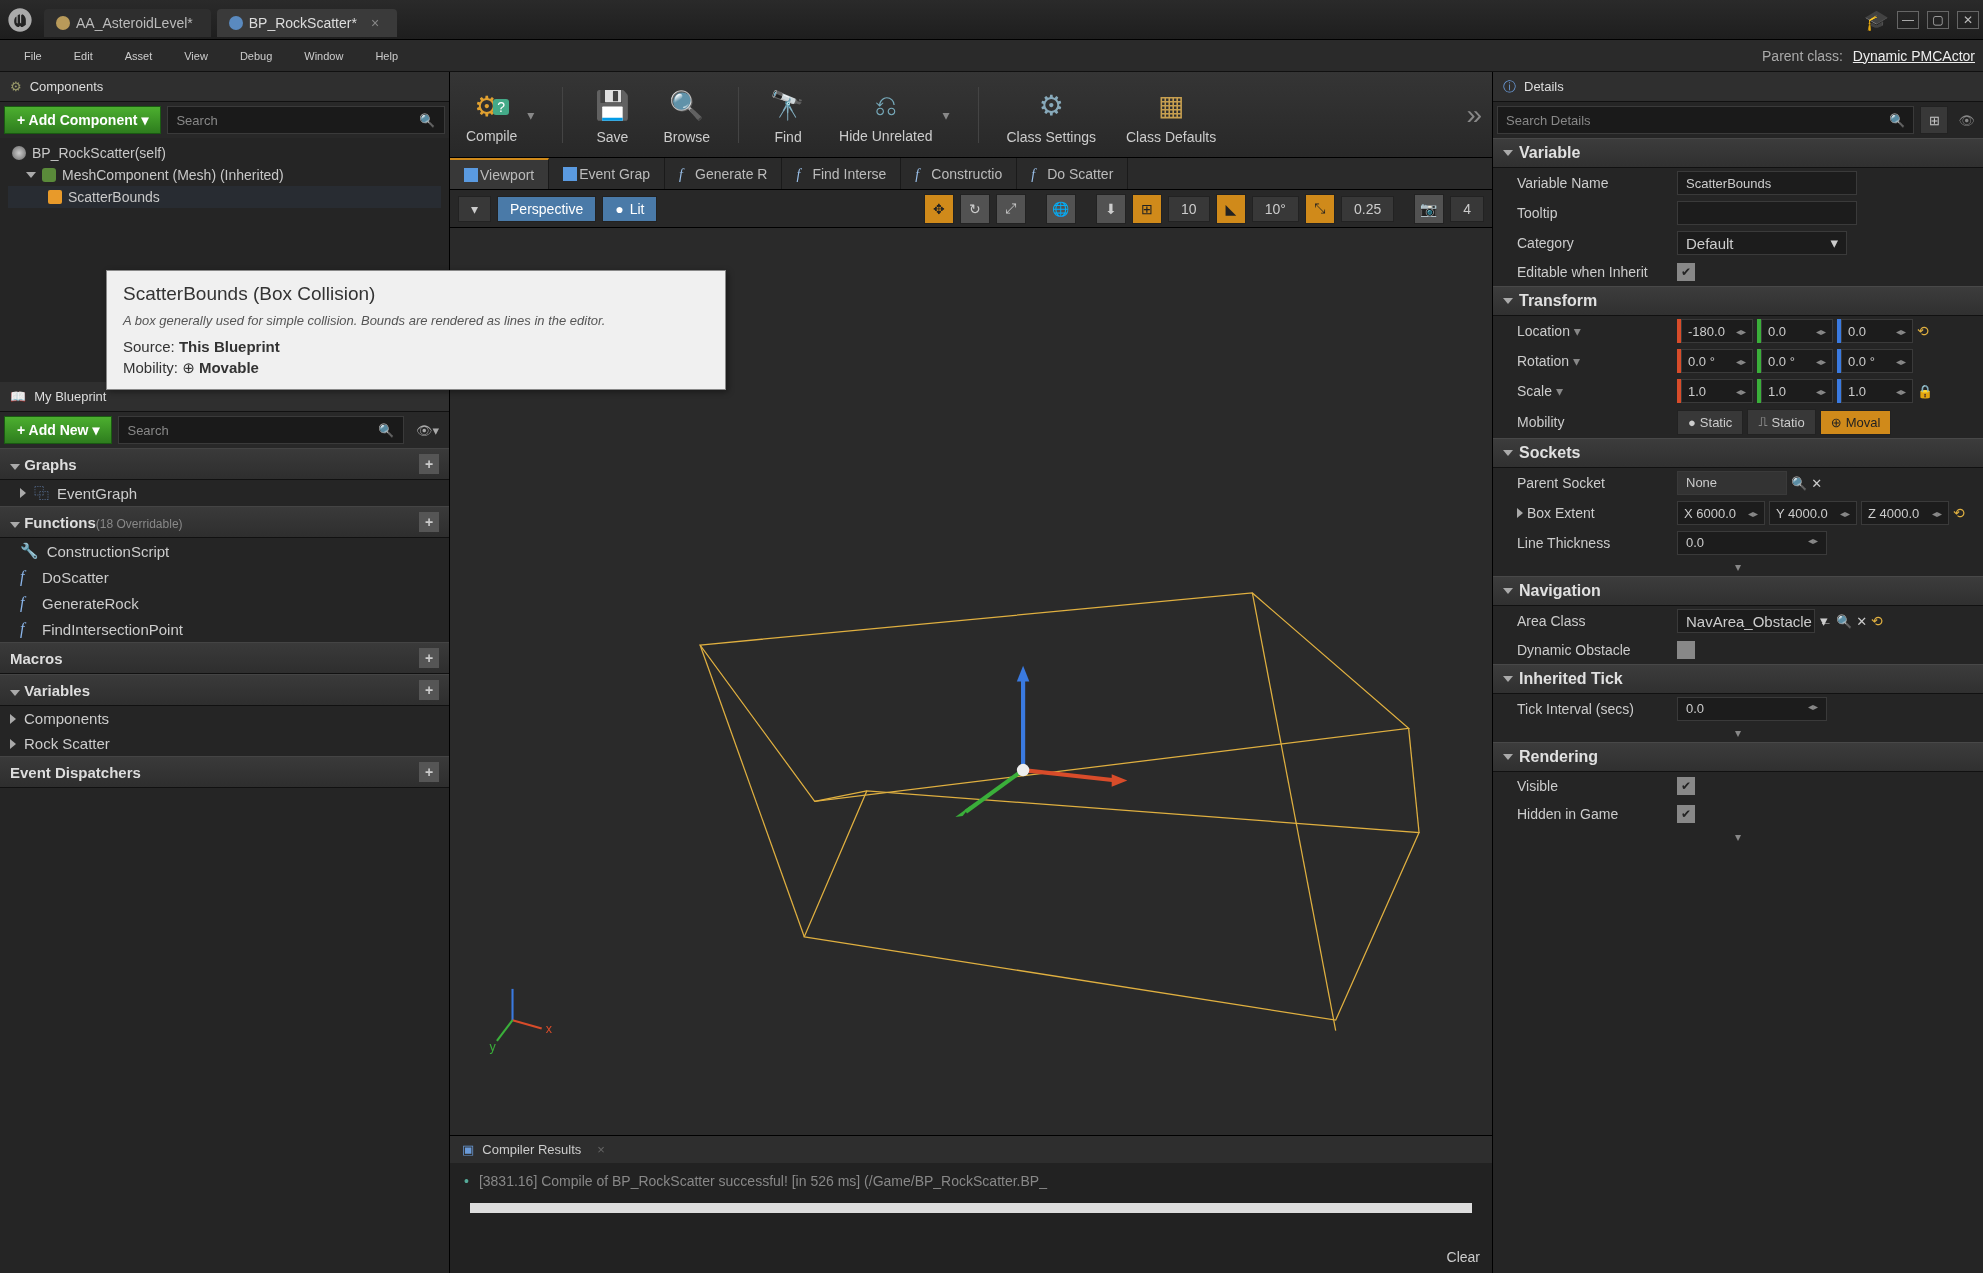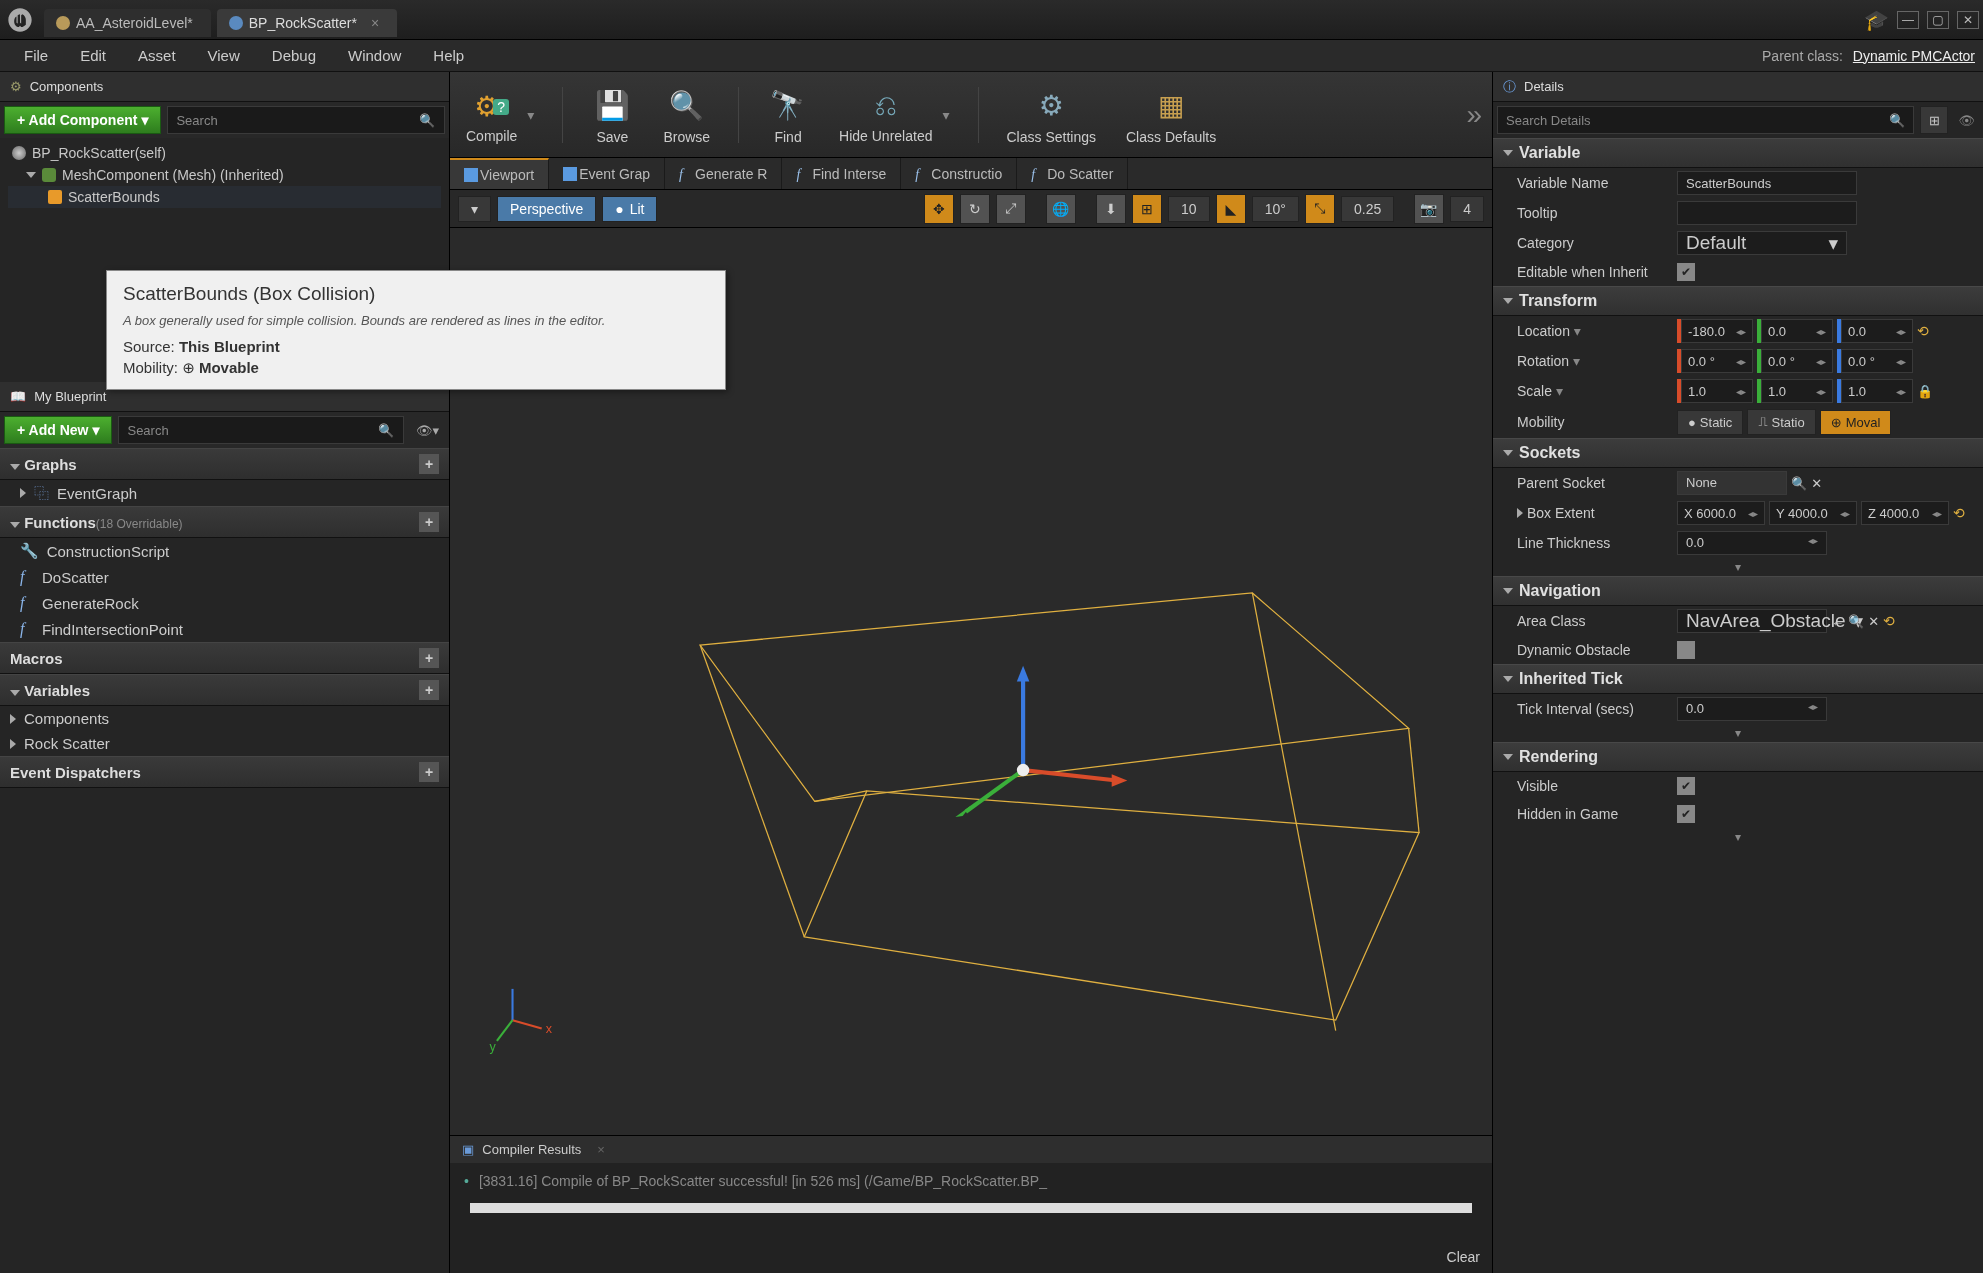--- a/index.html
+++ b/index.html
@@ -11,21 +11,21 @@
 .tabs { display: flex; height: 34px; margin-left: 8px; align-items: flex-end; }
 .tab { background: #2e2e2e; padding: 6px 18px 6px 12px; border-radius: 4px 4px 0 0; margin-right: 6px; display: flex; align-items: center; gap: 6px; color: #bbb; font-size: 14px; position: relative; }
 .tab.active { background: #3a3a3a; color: #ddd; }
 .tab .close { margin-left: 8px; color: #888; font-size: 14px; }
 .tab .tab-icon { width: 14px; height: 14px; background: #6a6a6a; border-radius: 50%; display: inline-block; }
 .titlebar .right { margin-left: auto; display: flex; align-items: center; gap: 8px; }
 .winbtn { width: 22px; height: 18px; border: 1px solid #666; display: flex; align-items: center; justify-content: center; color: #bbb; font-size: 12px; }
 
 
 .menubar { background: #2a2a2a; height: 32px; display: flex; align-items: center; padding: 0 8px; border-bottom: 1px solid #111; }
-.menubar .item { padding: 4px 16px; color: #ccc; font-size: 15px; }
+.menubar .item { padding: 4px 16px; color: #ccc; font-size: 11px; }
 .menubar .right { margin-left: auto; color: #aaa; font-size: 14px; }
 .menubar .right b { color: #eee; font-weight: normal; }
 
 
 .main { display: grid; grid-template-columns: 450px 1fr 490px; height: calc(100% - 72px); }
 
 
 .leftcol { display: flex; flex-direction: column; background: #252525; border-right: 1px solid #000; }
 .panel-tab { background: #2f2f2f; height: 30px; display: flex; align-items: center; padding: 0 10px; color: #ddd; border-bottom: 1px solid #111; }
 .addbar { display: flex; padding: 4px; gap: 6px; align-items: center; background: #282828; }
@@ -95,21 +95,21 @@
 .rightcol { background: #252525; display: flex; flex-direction: column; overflow: hidden; }
 .detailsearch { display: flex; padding: 4px; gap: 6px; align-items: center; }
 .iconbtn { width: 28px; height: 28px; background: #383838; display: flex; align-items: center; justify-content: center; border: 1px solid #222; }
 .dsection { }
 .dsection .dhead { background: linear-gradient(#3c3c3c,#303030); padding: 5px 10px; color: #e0e0e0; font-weight: bold; font-size: 16px; display: flex; align-items: center; gap: 6px; border-top: 1px solid #484848; border-bottom: 1px solid #111; }
 .drow { display: flex; align-items: center; padding: 3px 12px 3px 24px; min-height: 28px; }
 .drow .lbl { width: 160px; color: #ccc; font-size: 14px; }
 .drow .ctrl { flex: 1; display: flex; gap: 4px; align-items: center; }
 .input { background: #1c1c1c; border: 1px solid #3a3a3a; color: #ccc; padding: 3px 8px; height: 24px; font-size: 13px; }
 .input.wide { width: 180px; }
-.combo { background: #1c1c1c; border: 1px solid #3a3a3a; color: #ccc; padding: 3px 8px; height: 24px; display: flex; align-items: center; justify-content: space-between; gap: 8px; font-size: 19px; }
+.combo { background: #1c1c1c; border: 1px solid #3a3a3a; color: #ccc; padding: 3px 8px; height: 24px; display: flex; align-items: center; justify-content: space-between; gap: 8px; font-size: 15px; }
 .chk { width: 18px; height: 18px; background: #888; display: inline-block; }
 .chk.on::after { content: "✔"; color: #222; font-size: 12px; display: block; text-align: center; line-height: 18px; }
 .vec3 { display: flex; gap: 4px; }
 .vecf { display: flex; align-items: center; height: 24px; }
 .vecf .bar { width: 4px; height: 100%; }
 .vecf .bar.r { background: #d84c2a; }
 .vecf .bar.g { background: #3aaf3a; }
 .vecf .bar.b { background: #3a7ae0; }
 .vecf .val { background: #1c1c1c; border: 1px solid #3a3a3a; color: #ccc; padding: 0 6px; height: 24px; width: 72px; display: flex; align-items: center; justify-content: space-between; font-size: 13px; }
 .spin { color: #888; font-size: 10px; }
@@ -626,21 +626,21 @@
   </div>
 
   <div class="dsection">
     <div class="dhead">
           <span class="tri"></span>
           <span>Navigation</span>
         </div>
     <div class="drow">
           <div class="lbl">Area Class</div>
           <div class="ctrl">
-      <div class="combo" style="width:150px">
+      <div class="combo" style="width:138px">
               <span>NavArea_Obstacle</span>
               <span>▾</span>
             </div>
       <span style="color:#ccc">←</span>
       <span style="color:#ccc">🔍</span>
       <span style="color:#ccc">✕</span>
       <span class="reset">⟲</span>
     </div>
         </div>
     <div class="drow">

